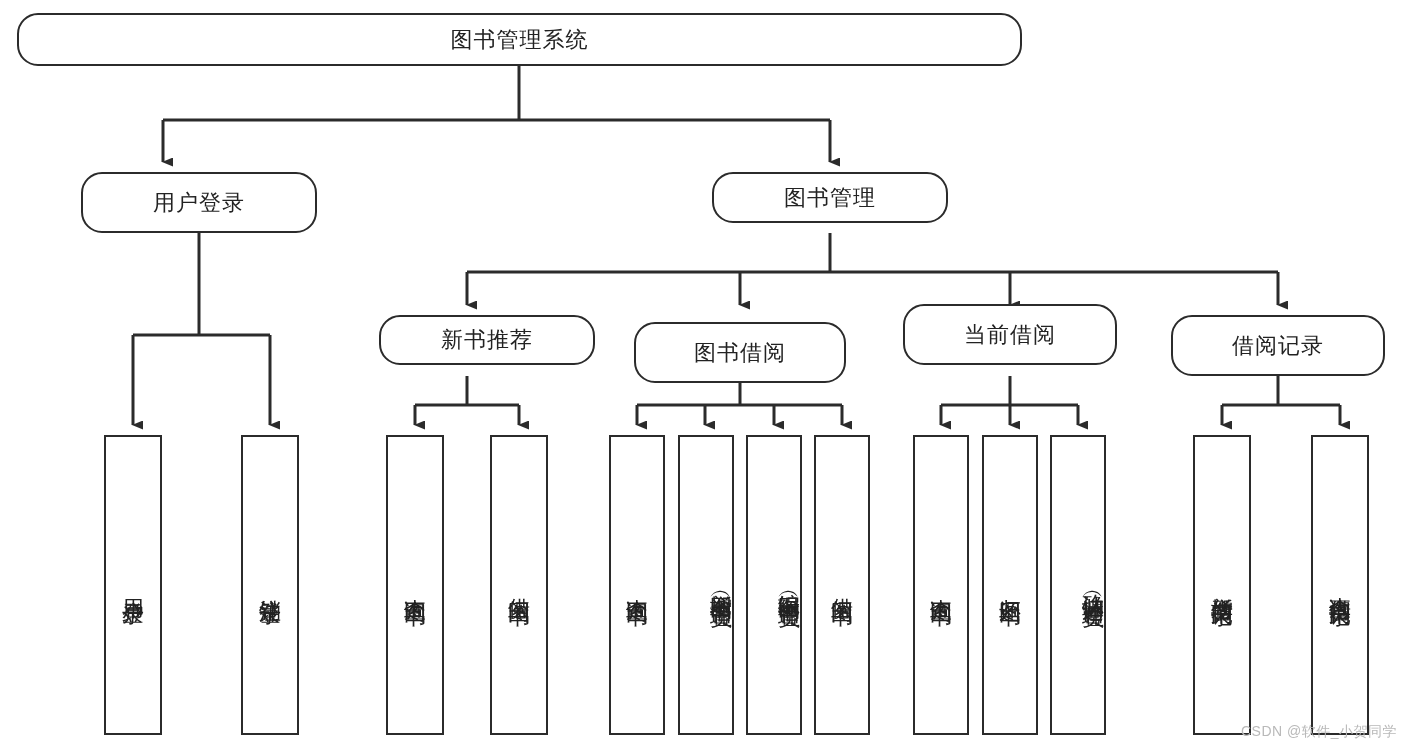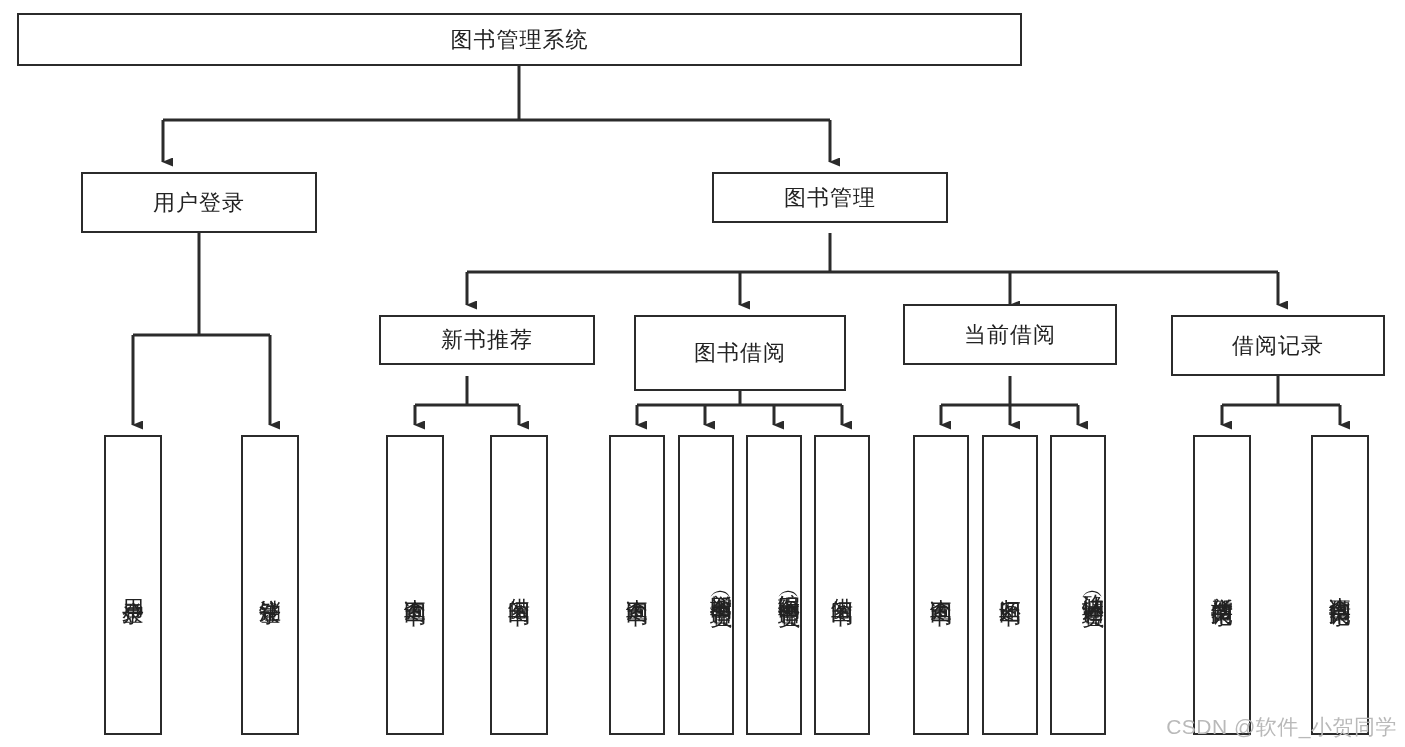--- a/index.html
+++ b/index.html
@@ -33,41 +33,42 @@
     background: #ffffff;
     border: 2px solid #2b2b2b;
     display: flex;
     align-items: center;
     justify-content: center;
     color: #222222;
   }
   .node-h {
     font-size: 22px;
     letter-spacing: 1px;
+    border-radius: 21px;
   }
   .node-v {
     writing-mode: vertical-rl;
     text-orientation: upright;
     font-size: 22px;
     letter-spacing: 2px;
     line-height: 1;
     padding-top: 4px;
     padding-bottom: 4px;
   }
   .node-v.vtop {
     align-items: flex-start;
   }
   .node-label {
     white-space: nowrap;
   }
   .watermark {
     position: absolute;
     right: 8px;
     bottom: 6px;
-    font-size: 21px;
+    font-size: 14px;
     color: #b9b9b9;
     letter-spacing: 0.5px;
     white-space: nowrap;
   }
 </style>
 </head>
 <body>
 
 <div id="diagram-root">
 
@@ -142,21 +143,21 @@
   </div>
 
   <div class="node node-h" style="left:712px; top:172px; width:236px; height:51px;">
     <span class="node-label">图书管理</span>
   </div>
 
   <div class="node node-h" style="left:379px; top:315px; width:216px; height:50px;">
     <span class="node-label">新书推荐</span>
   </div>
 
-  <div class="node node-h" style="left:634px; top:315px; width:212px; height:76px;">
+  <div class="node node-h" style="left:634px; top:322px; width:212px; height:61px;">
     <span class="node-label">图书借阅</span>
   </div>
 
   <div class="node node-h" style="left:903px; top:304px; width:214px; height:61px;">
     <span class="node-label">当前借阅</span>
   </div>
 
   <div class="node node-h" style="left:1171px; top:315px; width:214px; height:61px;justify-content:center;">
     <span class="node-label">借阅记录</span>
   </div>

